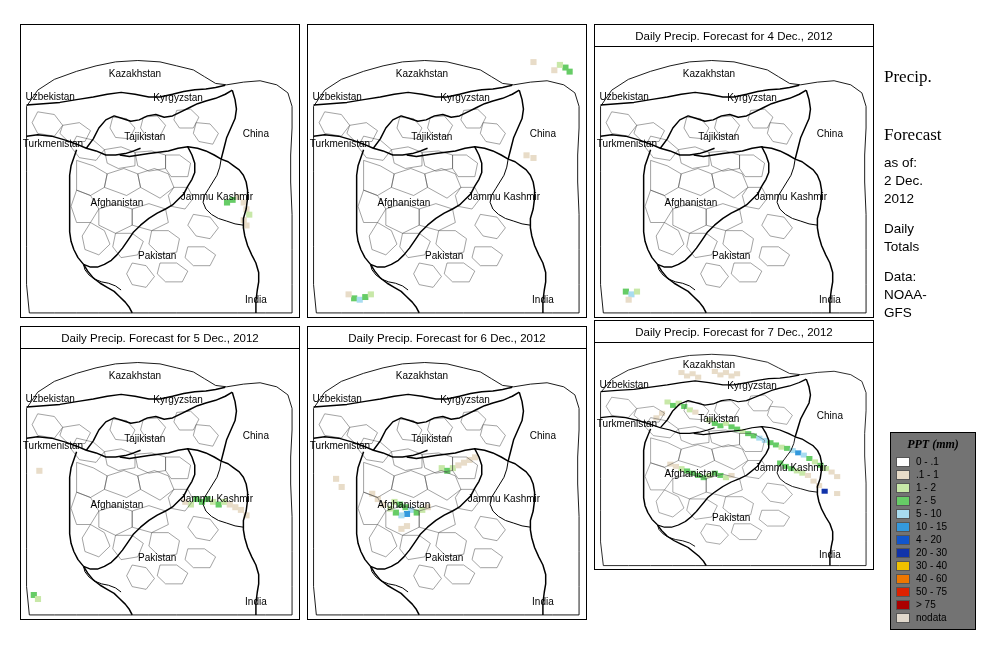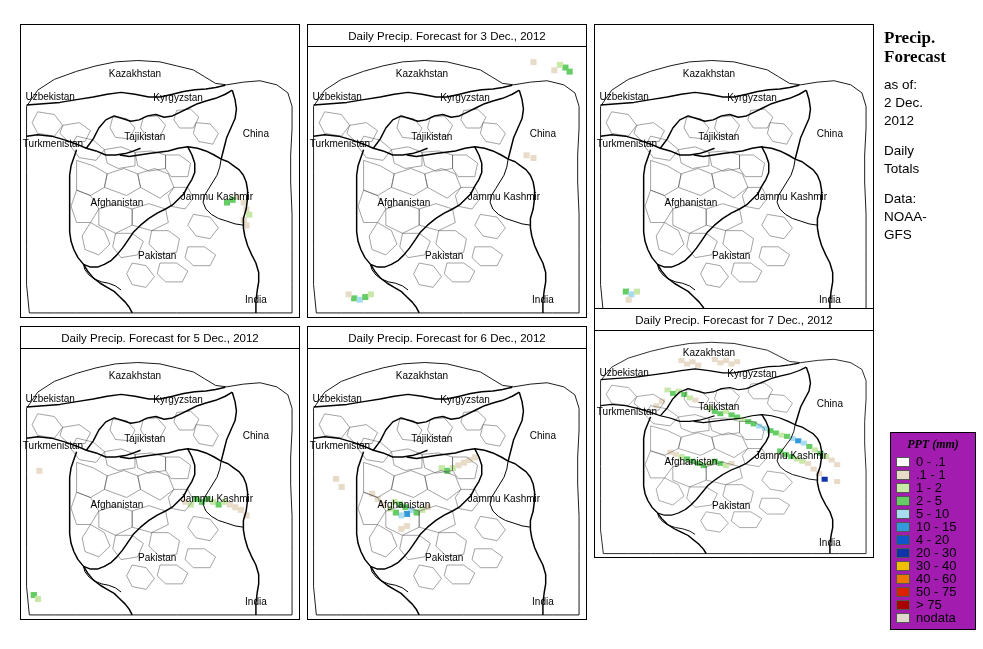--- a/index.html
+++ b/index.html
@@ -8,29 +8,29 @@
 
   .panel{position:absolute;box-sizing:border-box;border:1px solid #000;background:#fff;}
   .panel-title{position:absolute;left:0;top:0;width:100%;height:22px;border-bottom:1px solid #000;box-sizing:border-box;
     font-size:11.5px;display:flex;align-items:center;justify-content:center;background:#fff;letter-spacing:0px;}
   .mapwrap{position:absolute;left:0;top:22px;right:0;bottom:0;overflow:hidden;}
   .mapsvg{position:absolute;left:0;top:0;width:100%;height:100%;}
 
   .ctry{position:absolute;font-size:10px;color:#000;white-space:nowrap;transform:translate(-50%,-50%);}
 
   .sidebar{position:absolute;left:884px;top:28px;width:99px;}
-  .sb-title{font-family:"Liberation Serif",serif;font-weight:bold;font-size:17px;line-height:19px;}
+  .sb-title{font-family:"Liberation Serif",serif;font-weight:normal;font-size:17px;line-height:19px;margin-top:39px;}
   .sb-line{font-size:13.5px;line-height:18px;}
   .sb-gap{height:12px;}
 
-  .legend{position:absolute;left:890px;top:432px;width:86px;box-sizing:border-box;border:1px solid #000;background:#a21caf;padding:4px 5px 5px 5px;}
+  .legend{position:absolute;left:890px;top:432px;width:86px;box-sizing:border-box;border:1px solid #000;background:#737373;padding:4px 5px 5px 5px;}
   .legend-title{font-family:"Liberation Serif",serif;font-style:italic;font-weight:bold;font-size:12px;text-align:center;margin-bottom:3px;}
   .lrow{display:flex;align-items:center;height:13px;}
   .lsw{width:14px;height:10px;border:1px solid #555;box-sizing:border-box;margin-right:6px;flex:0 0 auto;}
-  .llab{font-size:13px;line-height:10px;}
+  .llab{font-size:10px;line-height:10px;}
 </style>
 </head>
 <body>
 
 <div id="root">
 
   <div class="panel" style="left:20px;top:24px;width:280px;height:294px;">
     <div class="mapwrap">
       <svg class="mapsvg" viewBox="0 0 280 272" preserveAspectRatio="none">
           <g>
@@ -91,21 +91,20 @@
         <div class="ctry" style="left: 11.5%; top: 35.5%;">Turkmenistan</div>
         <div class="ctry" style="left: 84.5%; top: 32%;">China</div>
         <div class="ctry" style="left: 70.5%; top: 55%;">Jammu Kashmir</div>
         <div class="ctry" style="left: 34.5%; top: 57.5%;">Afghanistan</div>
         <div class="ctry" style="left: 49%; top: 77%;">Pakistan</div>
         <div class="ctry" style="left: 84.5%; top: 93.5%;">India</div>
       </div>
   </div>
 
   <div class="panel" style="left:307px;top:24px;width:280px;height:294px;">
-    <div class="panel-title">Daily Precip. Forecast for  3 Dec., 2012</div>
     <div class="mapwrap">
       <svg class="mapsvg" viewBox="0 0 280 272" preserveAspectRatio="none">
           <g>
             <rect x="256.2" y="17.7" width="6.2" height="6.0" fill="#66cc66"></rect>
             <rect x="250.6" y="15.0" width="6.2" height="6.0" fill="#c8e8a8"></rect>
             <rect x="245.0" y="20.4" width="6.2" height="6.0" fill="#e8dcc8"></rect>
             <rect x="260.4" y="21.8" width="6.2" height="6.0" fill="#66cc66"></rect>
             <rect x="224.0" y="12.2" width="6.2" height="6.0" fill="#e8dcc8"></rect>
             <rect x="217.0" y="106.1" width="6.2" height="6.0" fill="#e8dcc8"></rect>
             <rect x="224.0" y="108.8" width="6.2" height="6.0" fill="#e8dcc8"></rect>
@@ -163,20 +162,21 @@
         <div class="ctry" style="left: 11.5%; top: 35.5%;">Turkmenistan</div>
         <div class="ctry" style="left: 84.5%; top: 32%;">China</div>
         <div class="ctry" style="left: 70.5%; top: 55%;">Jammu Kashmir</div>
         <div class="ctry" style="left: 34.5%; top: 57.5%;">Afghanistan</div>
         <div class="ctry" style="left: 49%; top: 77%;">Pakistan</div>
         <div class="ctry" style="left: 84.5%; top: 93.5%;">India</div>
       </div>
   </div>
 
   <div class="panel" style="left:594px;top:24px;width:280px;height:294px;">
+    <div class="panel-title">Daily Precip. Forecast for  4 Dec., 2012</div>
     <div class="mapwrap">
       <svg class="mapsvg" viewBox="0 0 280 272" preserveAspectRatio="none">
           <g>
             <rect x="28.0" y="243.4" width="6.2" height="6.0" fill="#66cc66"></rect>
             <rect x="33.6" y="246.2" width="6.2" height="6.0" fill="#a8dcf0"></rect>
             <rect x="39.2" y="243.4" width="6.2" height="6.0" fill="#c8e8a8"></rect>
             <rect x="30.8" y="251.6" width="6.2" height="6.0" fill="#e8dcc8"></rect>
           </g>
           <g>
             <path d="M56.0 114.2 L72.8 119.7 L86.8 127.8 L84.0 141.4 L70.0 149.6 L56.0 144.2 L56.0 114.2" fill="none" stroke="#444" stroke-width="0.5"></path>
@@ -385,21 +385,21 @@
         <div class="ctry" style="left: 44.5%; top: 33%;">Tajikistan</div>
         <div class="ctry" style="left: 11.5%; top: 35.5%;">Turkmenistan</div>
         <div class="ctry" style="left: 84.5%; top: 32%;">China</div>
         <div class="ctry" style="left: 70.5%; top: 55%;">Jammu Kashmir</div>
         <div class="ctry" style="left: 34.5%; top: 57.5%;">Afghanistan</div>
         <div class="ctry" style="left: 49%; top: 77%;">Pakistan</div>
         <div class="ctry" style="left: 84.5%; top: 93.5%;">India</div>
       </div>
   </div>
 
-  <div class="panel" style="left:594px;top:308px;width:280px;height:250px;">
+  <div class="panel" style="left:594px;top:320px;width:280px;height:250px;">
     <div class="panel-title">Daily Precip. Forecast for  7 Dec., 2012</div>
     <div class="mapwrap">
       <svg class="mapsvg" viewBox="0 0 280 272" preserveAspectRatio="none">
           <g>
             <rect x="84.0" y="32.6" width="6.2" height="6.0" fill="#e8dcc8"></rect>
             <rect x="89.6" y="36.7" width="6.2" height="6.0" fill="#e8dcc8"></rect>
             <rect x="95.2" y="34.0" width="6.2" height="6.0" fill="#e8dcc8"></rect>
             <rect x="100.8" y="38.1" width="6.2" height="6.0" fill="#e8dcc8"></rect>
             <rect x="117.6" y="31.3" width="6.2" height="6.0" fill="#e8dcc8"></rect>
             <rect x="123.2" y="35.4" width="6.2" height="6.0" fill="#e8dcc8"></rect>

